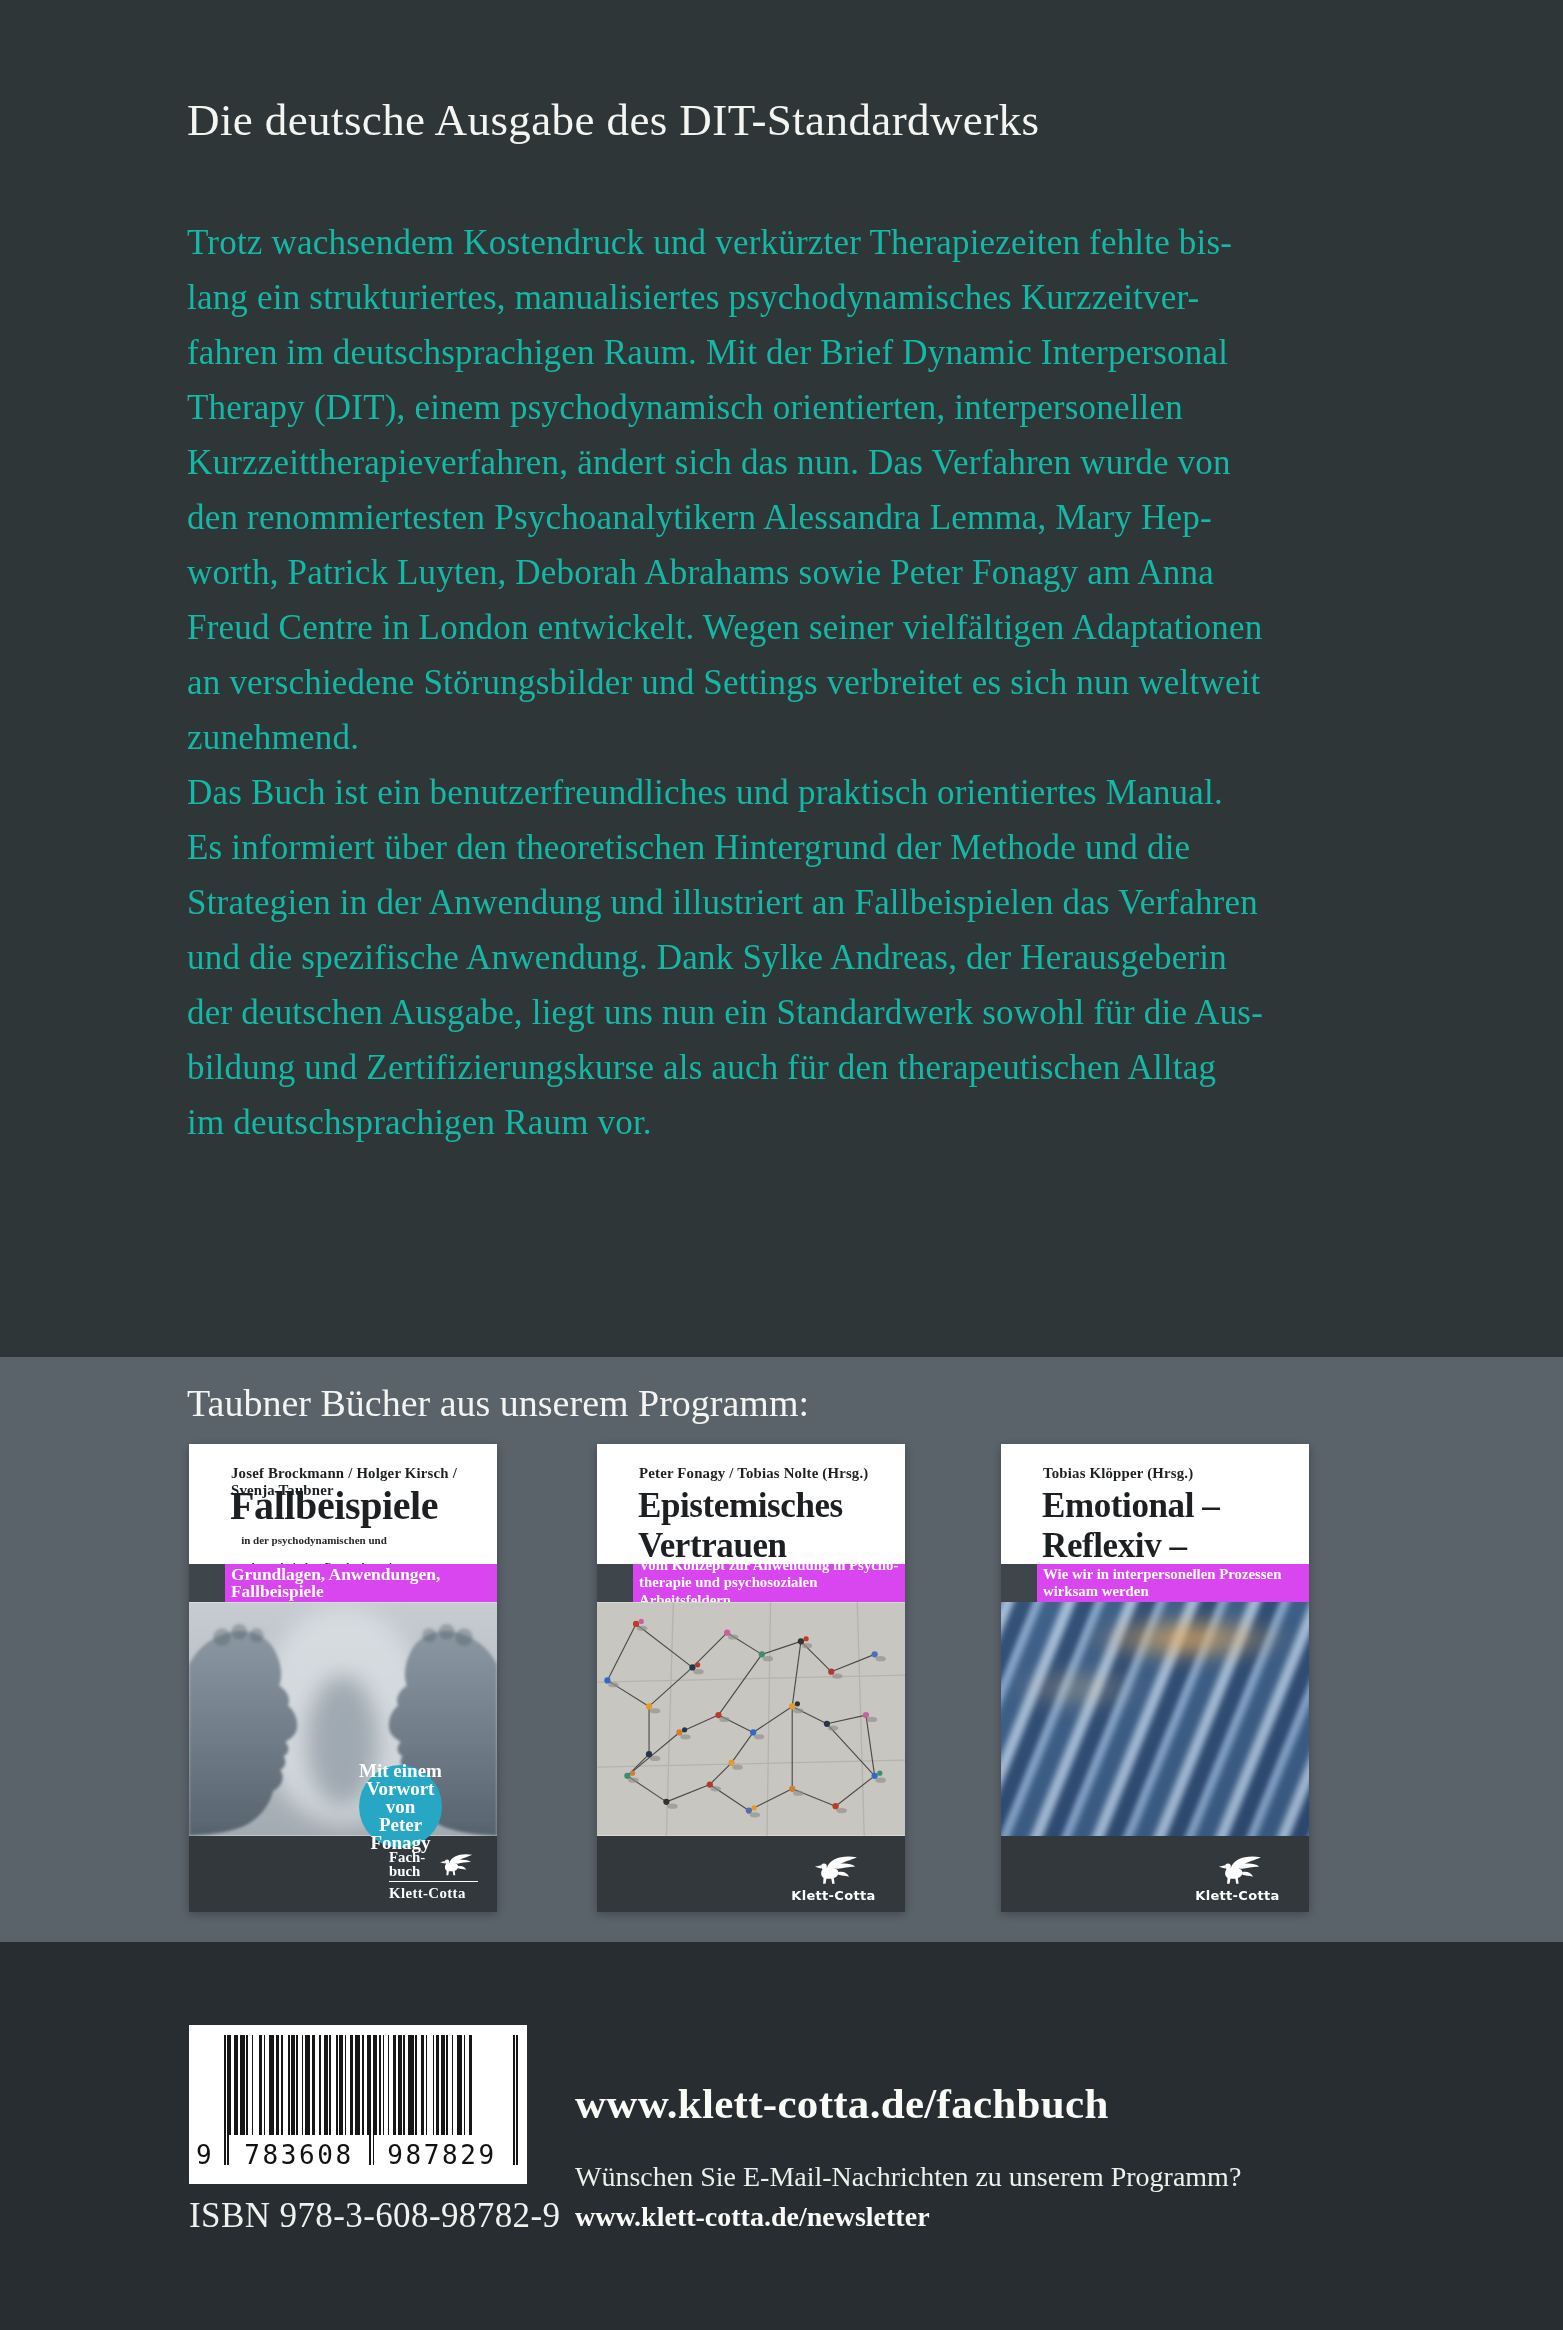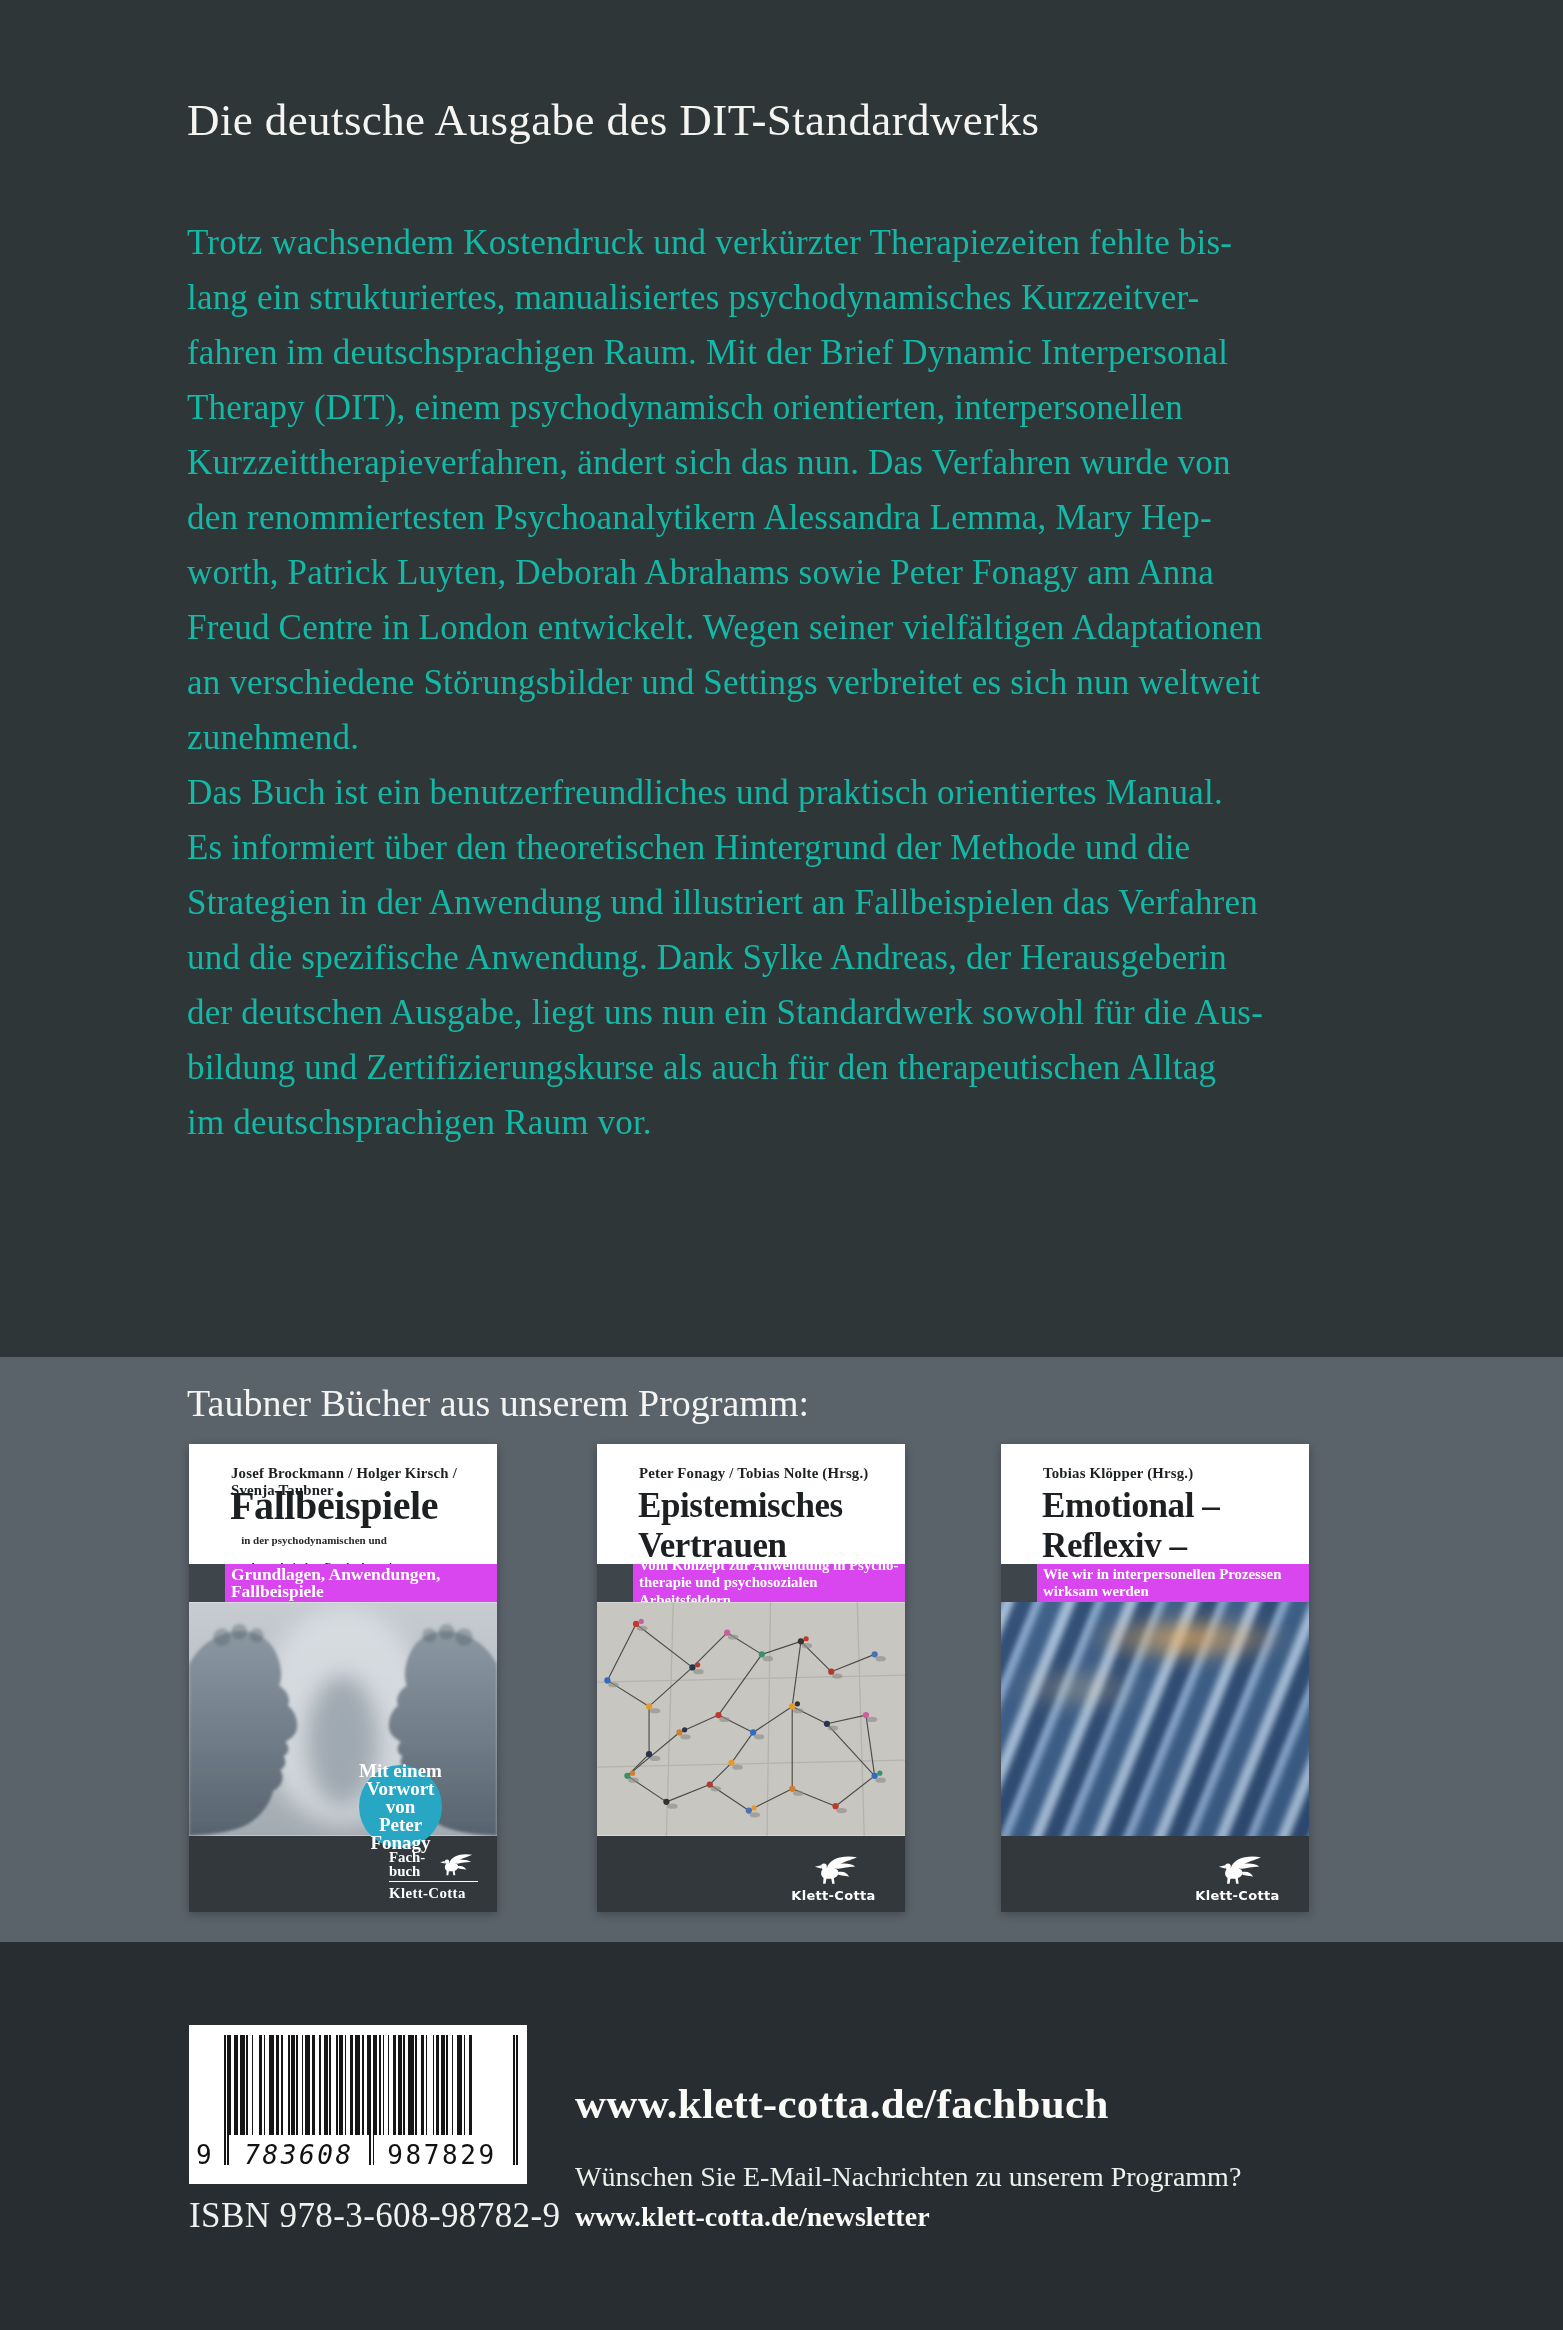--- a/index.html
+++ b/index.html
@@ -62,21 +62,21 @@
   
   .bar-box{position:absolute;left:189px;top:83px;width:338px;height:159px;background:#fff;}
   .bars{position:absolute;left:35px;top:10.4px;right:8.7px;height:100px;font-size:0;white-space:nowrap;overflow:visible;}
   .bars i{display:inline-block;height:100px;background:#161616;}
   .guard{position:absolute;top:0;width:5.2px;height:130px;
          background:linear-gradient(90deg,#161616 0 1.7px,#fff 1.7px 3.5px,#161616 3.5px 5.2px);}
   .guard.gl{left:0;} .guard.gm{left:calc(50% - 2.6px);} .guard.gr{right:0;}
   .bdigit{position:absolute;font-family:"DejaVu Sans Mono","Liberation Mono",monospace;
           font-size:26px;color:#111;background:#fff;line-height:29.5px;}
   .d9{left:7px;top:116px;}
-  .dg1{left:45px;top:116px;width:130px;text-align:center;letter-spacing:2.6px;font-style:italic;}
+  .dg1{left:45px;top:116px;width:130px;text-align:center;letter-spacing:2.6px;}
   .dg2{left:188px;top:116px;width:130px;text-align:center;letter-spacing:2.6px;}
   .isbn{position:absolute;left:189px;top:254px;font-size:35px;color:#f0f1ee;letter-spacing:0.4px;}
   .site-url{position:absolute;left:575px;top:137px;font-size:43px;font-weight:700;color:#fafaf7;letter-spacing:0.3px;}
   .site-q{position:absolute;left:575px;top:219px;font-size:28px;color:#eef0ec;}
   .site-n{position:absolute;left:575px;top:259px;font-size:28px;font-weight:700;color:#fafaf7;}
 </style>
 </head>
 <body>
 
 <div class="page">

